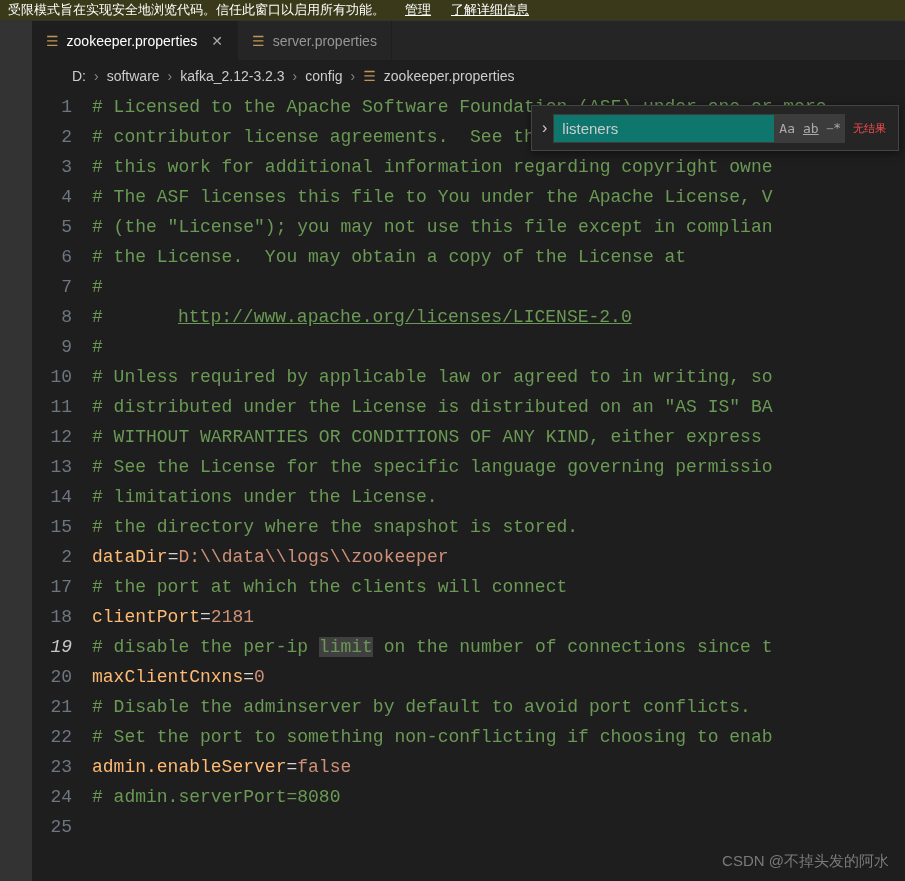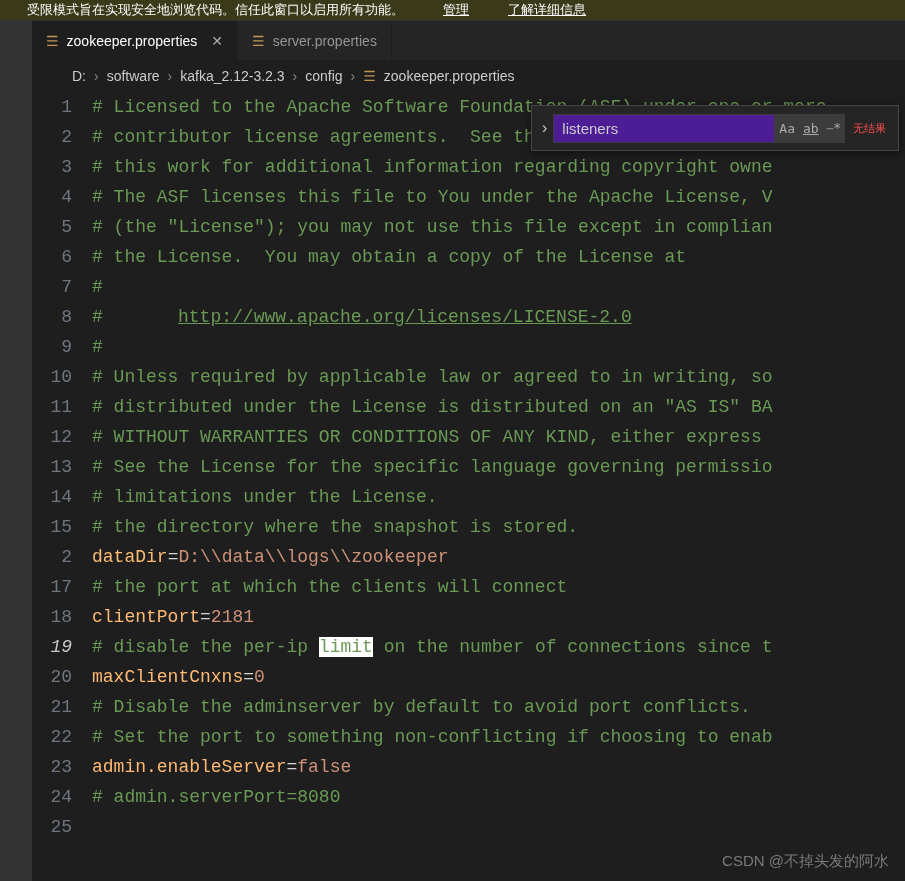--- a/index.html
+++ b/index.html
@@ -16,21 +16,21 @@
       background: #3a3a1a;
       color: #fff;
       padding: 2px 8px;
       font-size: 13px;
       font-family: 'Microsoft YaHei', sans-serif;
       display: flex;
       align-items: center;
       gap: 20px;
       height: 20px;
     }
-    .top-banner span { white-space: nowrap; margin-left: 19px; }
+    .top-banner span { white-space: nowrap; }
     .tabs {
       display: flex;
       background: #252526;
       height: 40px;
       border-top: 1px solid #333;
     }
     .tab {
       display: flex;
       align-items: center;
       padding: 0 14px;
@@ -75,39 +75,39 @@
       width: 50px;
       padding-right: 20px;
       user-select: none;
     }
     .gutter .current { color: #c6c6c6; font-style: italic; }
     .code { flex: 1; white-space: pre; overflow: hidden; }
     .comment { color: #6a9955; }
     .key { color: #fdba74; }
     .val { color: #ce9178; }
     .url { text-decoration: underline; margin-left: 32px; }
-    .hl { background: #ffffff; }
+    .hl { background: #404040; }
     .find-widget {
       position: absolute;
       top: 105px;
       right: 6px;
       width: 368px;
       height: 46px;
       background: #252526;
       border: 1px solid #454545;
       display: flex;
       align-items: center;
       padding: 4px;
       box-shadow: 0 2px 8px rgba(0,0,0,.5);
       font-family: 'Segoe UI', sans-serif;
     }
     .find-widget .chev { color: #ccc; padding: 0 6px; cursor: pointer; }
     .find-widget input {
       flex: 1;
-      background: #4c1d95;
+      background: #0f766e;
       border: 1px solid #3c3c3c;
       color: #ccc;
       padding: 5px 8px;
       font-size: 15px;
       outline: none;
     }
     .find-widget .input-wrap {
       display: flex;
       align-items: center;
       background: #3c3c3c;

